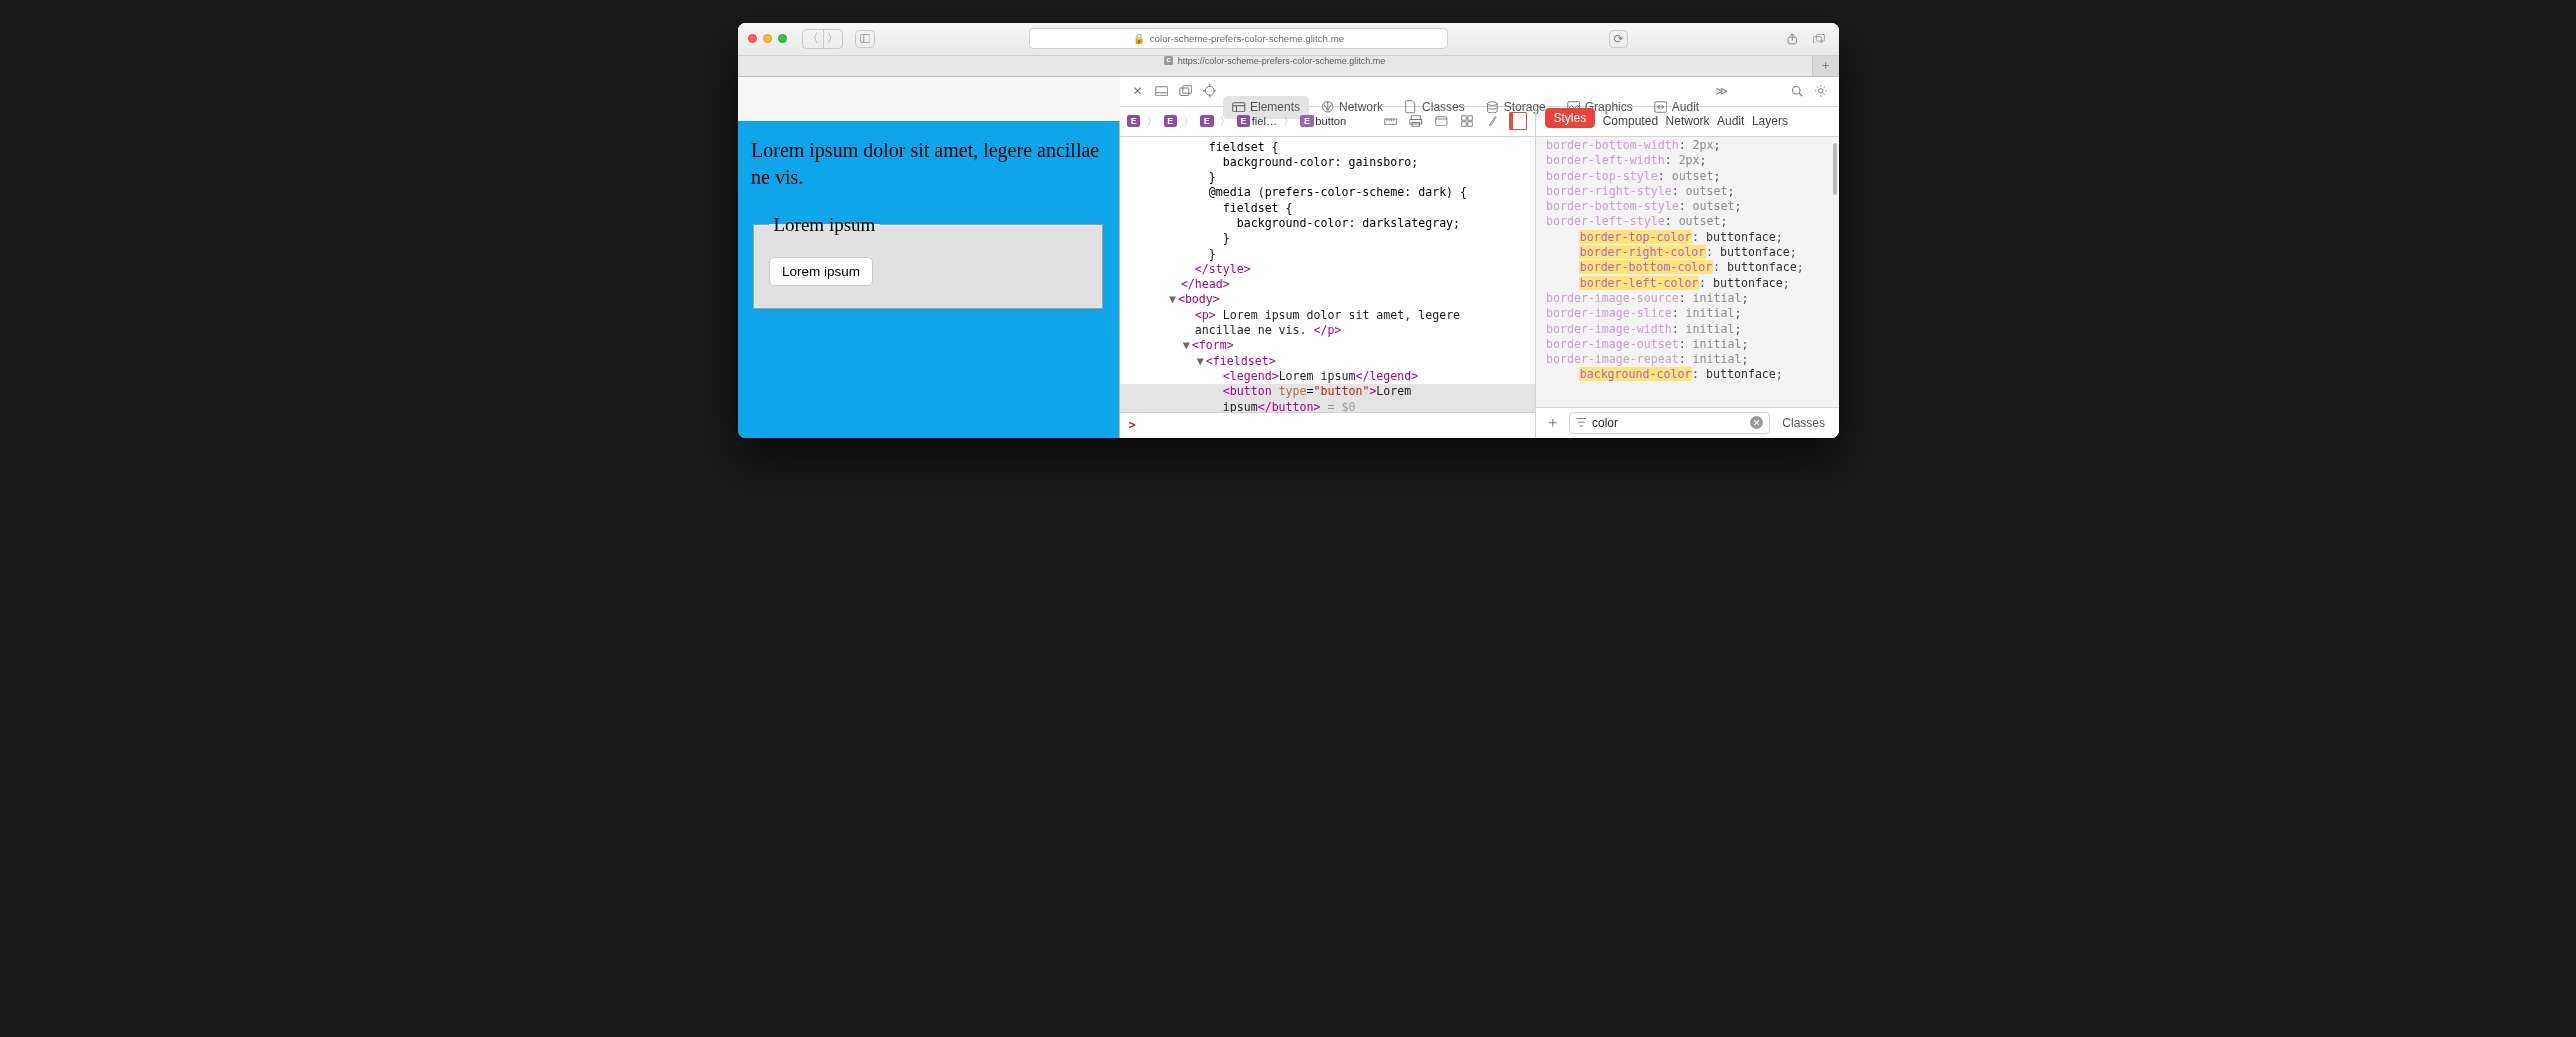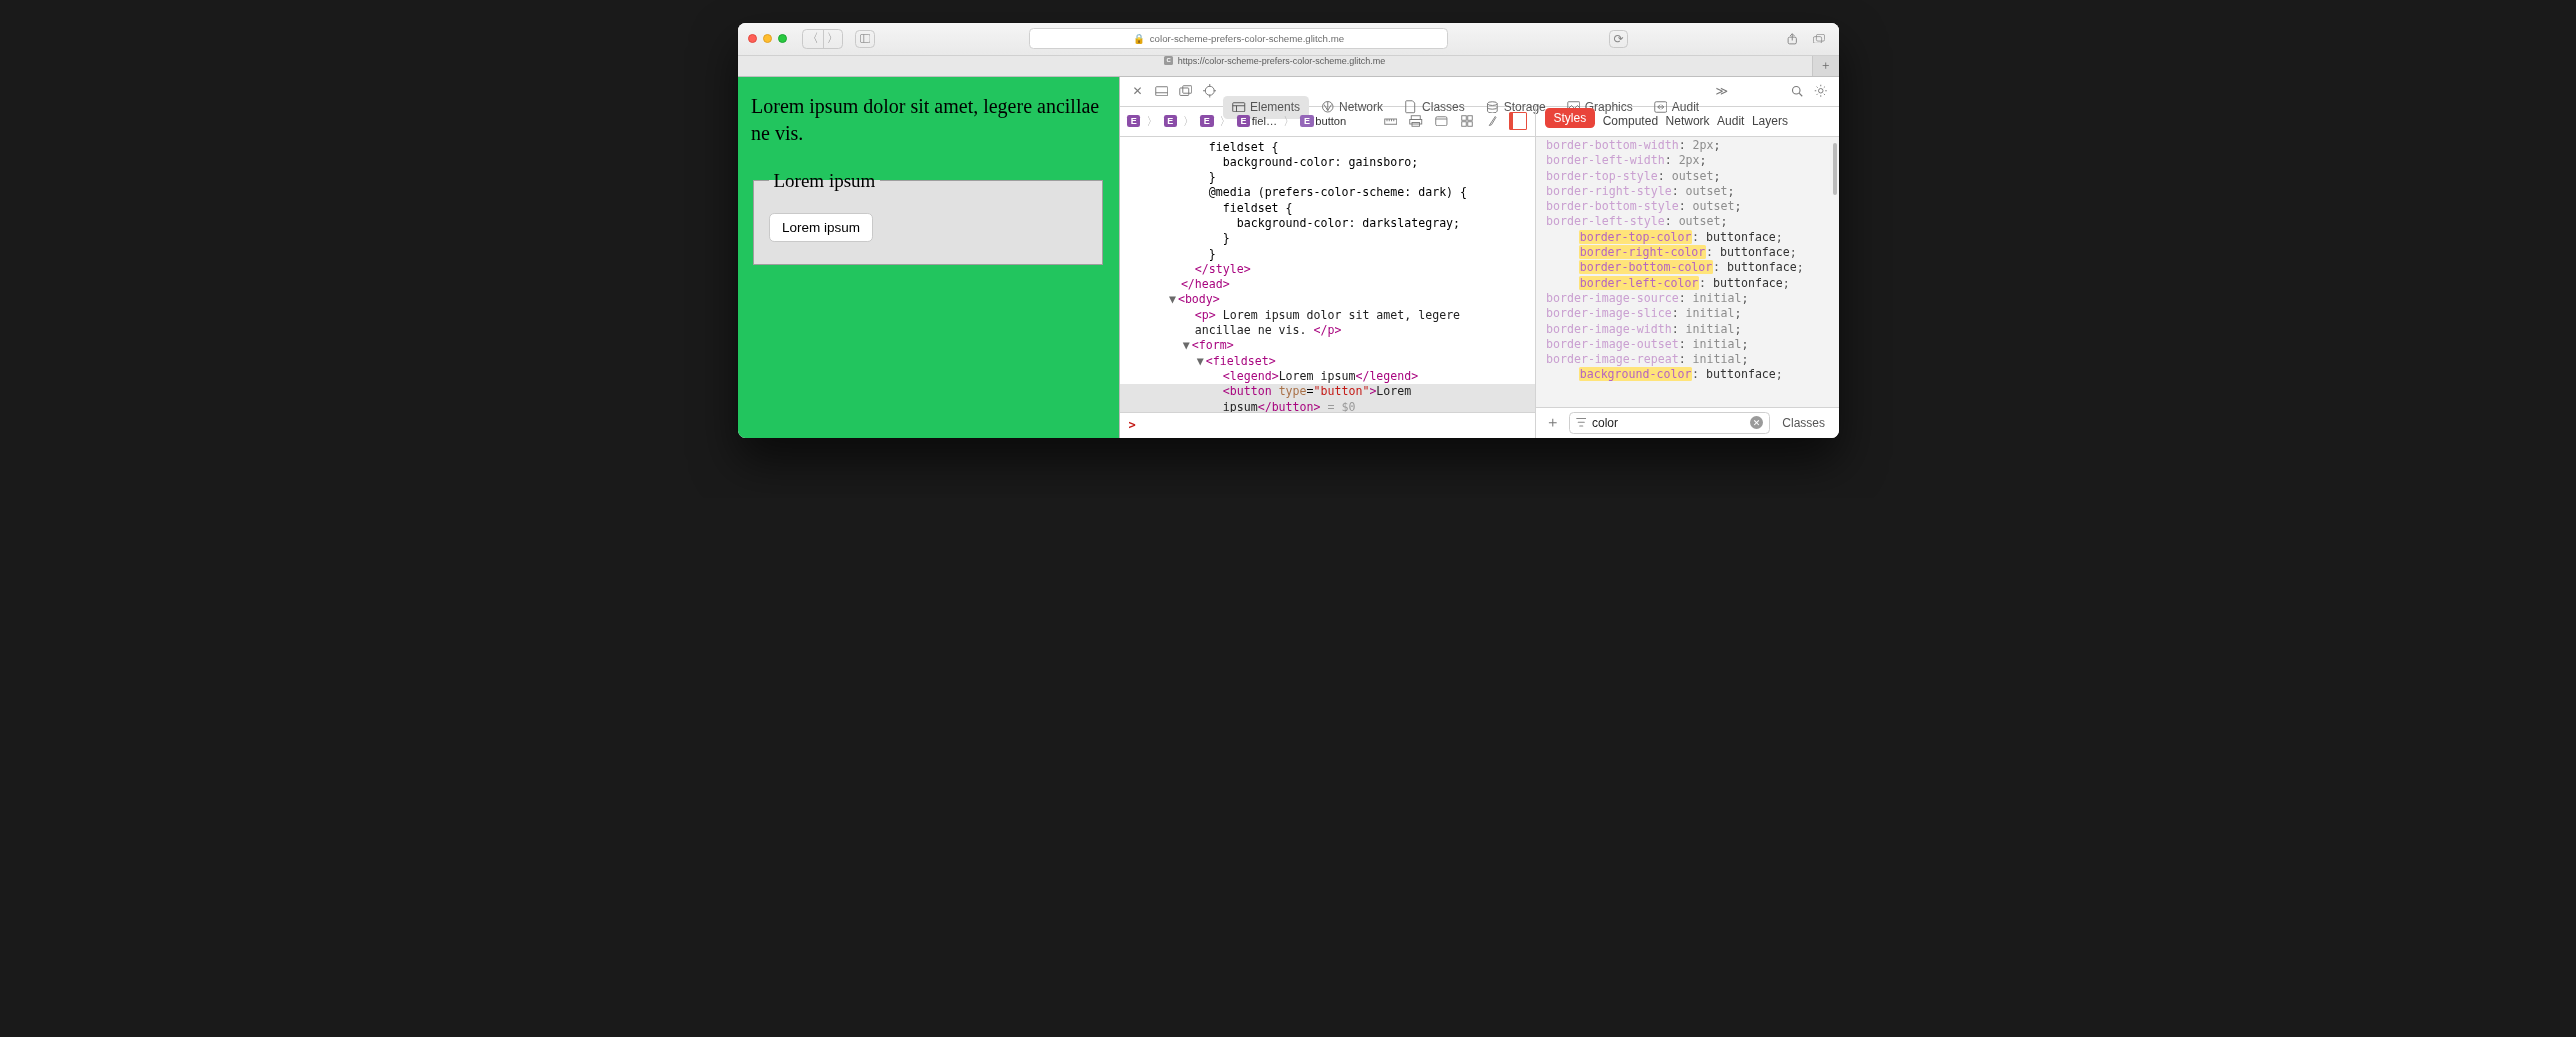--- a/index.html
+++ b/index.html
@@ -47,21 +47,21 @@
   
   .tabbar{height:21px;background:#d9d9d9;border-bottom:0.7px solid #bfbfbf;display:flex;align-items:center;}
   .tab{flex:1;height:100%;background:#e8e8e8;display:flex;justify-content:center;gap:4.5px;font-size:9px;color:#5a5a5a;border-right:0.7px solid #c7c7c7;}
   .tab .favicon{width:9px;height:9px;background:#9a9a9a;border-radius:1.5px;display:flex;align-items:center;justify-content:center;color:#fff;font-size:6px;font-weight:700;}
   .newtab{width:25.5px;display:flex;align-items:center;justify-content:center;color:#6a6a6a;font-size:12px;}
 
   
   .content{display:flex;height:361px;}
 
   
-  .page{width:382px;background:#22c55e;padding:13.5px 13.5px;border-right:0.7px solid #bcbcbc;}
+  .page{width:382px;background:#0ea5e9;padding:13.5px 13.5px;border-right:0.7px solid #bcbcbc;margin-top:44px;}
   .page p{font-family:"Times New Roman",serif;font-size:20px;line-height:1.35;margin:3px 0 22.5px;}
   .page fieldset{border:1.5px solid #9e9e9e;background:#e1e1e1;padding:21px 15px 22.5px;}
   .page legend{font-family:"Times New Roman",serif;font-size:19px;padding:0 4.5px;}
   .page button{background:#fff;border:0.7px solid #c9c9c9;border-radius:5.2px;padding:6px 12px;font-size:13.5px;}
 
   
   .devtools{flex:1;display:flex;flex-direction:column;background:#fff;}
   .dt-tabs{height:30px;border-bottom:0.7px solid #d3d3d3;display:flex;align-items:center;gap:3px;padding:0 7.5px;color:#555;font-size:12px;}
   .dt-ic{width:21px;height:21px;display:flex;align-items:center;justify-content:center;color:#7a7a7a;}
   .dt-tab{display:flex;align-items:center;gap:4.5px;padding:4.5px 9px;border-radius:4.5px;margin-top:32px;}

